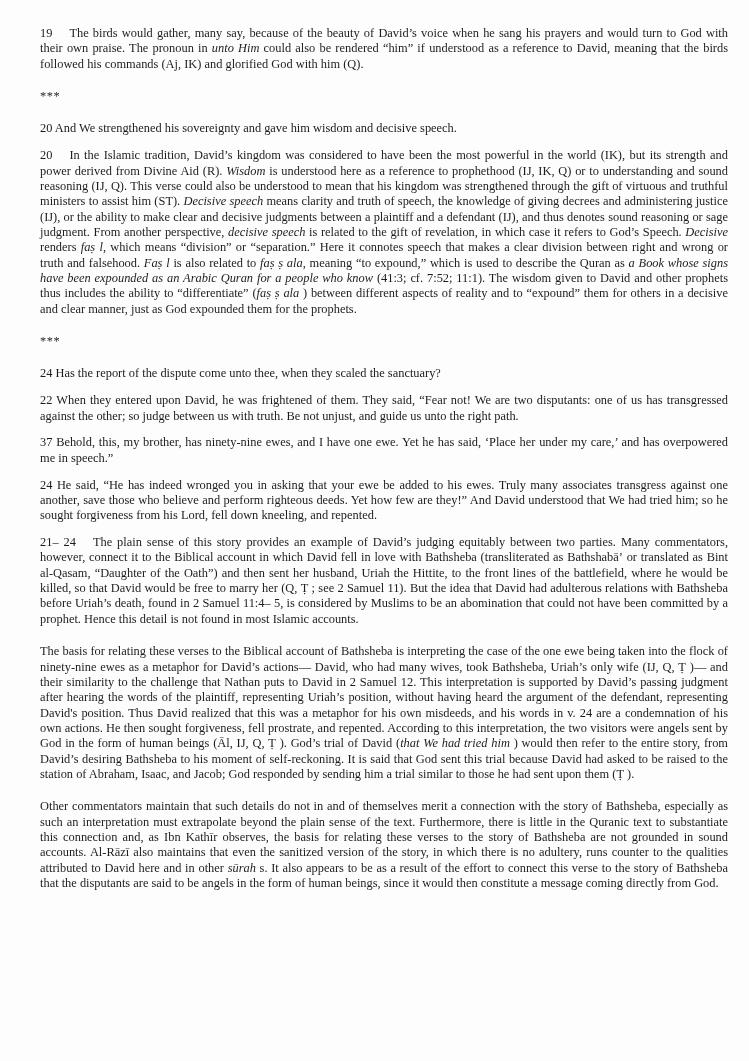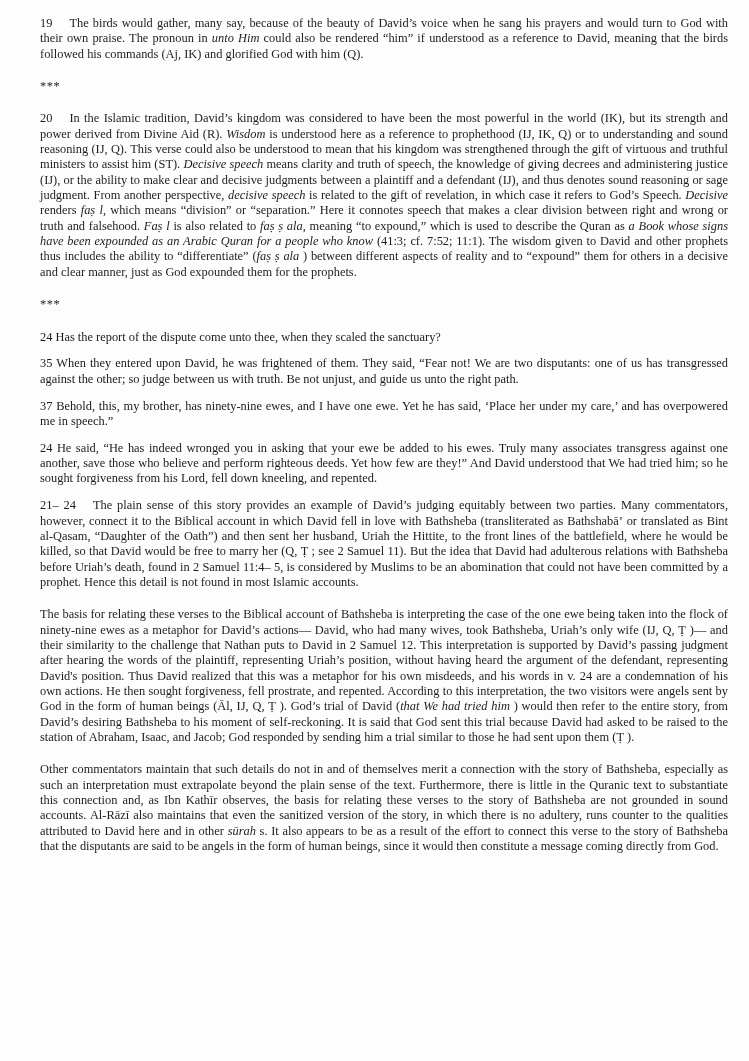--- a/index.html
+++ b/index.html
@@ -11,21 +11,21 @@
   body {
     font-family: "Liberation Serif", "DejaVu Serif", serif;
     color: #1a1a1a;
   }
   .page {
     position: relative;
     width: 749px;
     height: 1061px;
     background: #fefefe;
     box-sizing: border-box;
-    padding: 16px 22px 20px 40px;
+    padding: 26px 22px 20px 40px;
     overflow: hidden;
   }
   .content {
     width: 688px;
   }
   .para {
     font-size: 12.4px;
     line-height: 15.35px;
     text-align: justify;
     text-justify: inter-word;
@@ -67,27 +67,28 @@
 </head>
 <body>
 
 <div class="page">
   <div class="content">
 
     <p class="para gap-xl"><span>19</span><span class="numgap"></span>The birds would gather, many say, because of the beauty of David’s voice when he sang his prayers and would turn to God with their own praise. The pronoun in <em class="it">unto Him</em> could also be rendered “him” if understood as a reference to David, meaning that the birds followed his commands (Aj, IK) and glorified God with him (Q).</p>
 
     <p class="divider gap-xl">***</p>
 
+    <p class="verse gap-xl">20 And We strengthened his sovereignty and gave him wisdom and decisive speech.</p>
 
     <p class="para gap-xl"><span>20</span><span class="numgap"></span>In the Islamic tradition, David’s kingdom was considered to have been the most powerful in the world (IK), but its strength and power derived from Divine Aid (R). <em class="it">Wisdom</em> is understood here as a reference to prophethood (IJ, IK, Q) or to understanding and sound reasoning (IJ, Q). This verse could also be understood to mean that his kingdom was strengthened through the gift of virtuous and truthful ministers to assist him (ST). <em class="it">Decisive speech</em> means clarity and truth of speech, the knowledge of giving decrees and administering justice (IJ), or the ability to make clear and decisive judgments between a plaintiff and a defendant (IJ), and thus denotes sound reasoning or sage judgment. From another perspective, <em class="it">decisive speech</em> is related to the gift of revelation, in which case it refers to God’s Speech. <em class="it">Decisive</em> renders <em class="it">faṣ l</em>, which means “division” or “separation.” Here it connotes speech that makes a clear division between right and wrong or truth and falsehood. <em class="it">Faṣ l</em> is also related to <em class="it">faṣ ṣ ala</em>, meaning “to expound,” which is used to describe the Quran as <em class="it">a Book whose signs have been expounded as an Arabic Quran for a people who know</em> (41:3; cf. 7:52; 11:1). The wisdom given to David and other prophets thus includes the ability to “differentiate” (<em class="it">faṣ ṣ ala </em>) between different aspects of reality and to “expound” them for others in a decisive and clear manner, just as God expounded them for the prophets.</p>
 
     <p class="divider gap-xl">***</p>
 
     <p class="verse gap-xl">24 Has the report of the dispute come unto thee, when they scaled the sanctuary?</p>
-    <p class="verse gap-xl">35 When they entered upon David, he was frightened of them. They said, “Fear not! We are two disputants: one of us has transgressed against the other; so judge between us with truth. Be not unjust, and guide us unto the right path.</p>
+    <p class="verse gap-xl">22 When they entered upon David, he was frightened of them. They said, “Fear not! We are two disputants: one of us has transgressed against the other; so judge between us with truth. Be not unjust, and guide us unto the right path.</p>
     <p class="verse gap-xl">37 Behold, this, my brother, has ninety-nine ewes, and I have one ewe. Yet he has said, ‘Place her under my care,’ and has overpowered me in speech.”</p>
     <p class="verse gap-xl">24 He said, “He has indeed wronged you in asking that your ewe be added to his ewes. Truly many associates transgress against one another, save those who believe and perform righteous deeds. Yet how few are they!” And David understood that We had tried him; so he sought forgiveness from his Lord, fell down kneeling, and repented.</p>
 
     <p class="para gap-xl"><span>21– 24</span><span class="numgap"></span>The plain sense of this story provides an example of David’s judging equitably between two parties. Many commentators, however, connect it to the Biblical account in which David fell in love with Bathsheba (transliterated as Bathshabāʼ or translated as Bint al-Qasam, “Daughter of the Oath”) and then sent her husband, Uriah the Hittite, to the front lines of the battlefield, where he would be killed, so that David would be free to marry her (Q, Ṭ ; see 2 Samuel 11). But the idea that David had adulterous relations with Bathsheba before Uriah’s death, found in 2 Samuel 11:4– 5, is considered by Muslims to be an abomination that could not have been committed by a prophet. Hence this detail is not found in most Islamic accounts.</p>
 
     <p class="para gap-xl">The basis for relating these verses to the Biblical account of Bathsheba is interpreting the case of the one ewe being taken into the flock of ninety-nine ewes as a metaphor for David’s actions— David, who had many wives, took Bathsheba, Uriah’s only wife (IJ, Q, Ṭ )— and their similarity to the challenge that Nathan puts to David in 2 Samuel 12. This interpretation is supported by David’s passing judgment after hearing the words of the plaintiff, representing Uriah’s position, without having heard the argument of the defendant, representing David's position. Thus David realized that this was a metaphor for his own misdeeds, and his words in v. 24 are a condemnation of his own actions. He then sought forgiveness, fell prostrate, and repented. According to this interpretation, the two visitors were angels sent by God in the form of human beings (Āl, IJ, Q, Ṭ ). God’s trial of David (<em class="it">that We had tried him </em>) would then refer to the entire story, from David’s desiring Bathsheba to his moment of self-reckoning. It is said that God sent this trial because David had asked to be raised to the station of Abraham, Isaac, and Jacob; God responded by sending him a trial similar to those he had sent upon them (Ṭ ).</p>
 
     <p class="para">Other commentators maintain that such details do not in and of themselves merit a connection with the story of Bathsheba, especially as such an interpretation must extrapolate beyond the plain sense of the text. Furthermore, there is little in the Quranic text to substantiate this connection and, as Ibn Kathīr observes, the basis for relating these verses to the story of Bathsheba are not grounded in sound accounts. Al-Rāzī also maintains that even the sanitized version of the story, in which there is no adultery, runs counter to the qualities attributed to David here and in other <em class="it">sūrah</em> s. It also appears to be as a result of the effort to connect this verse to the story of Bathsheba that the disputants are said to be angels in the form of human beings, since it would then constitute a message coming directly from God.</p>
 
   </div>

